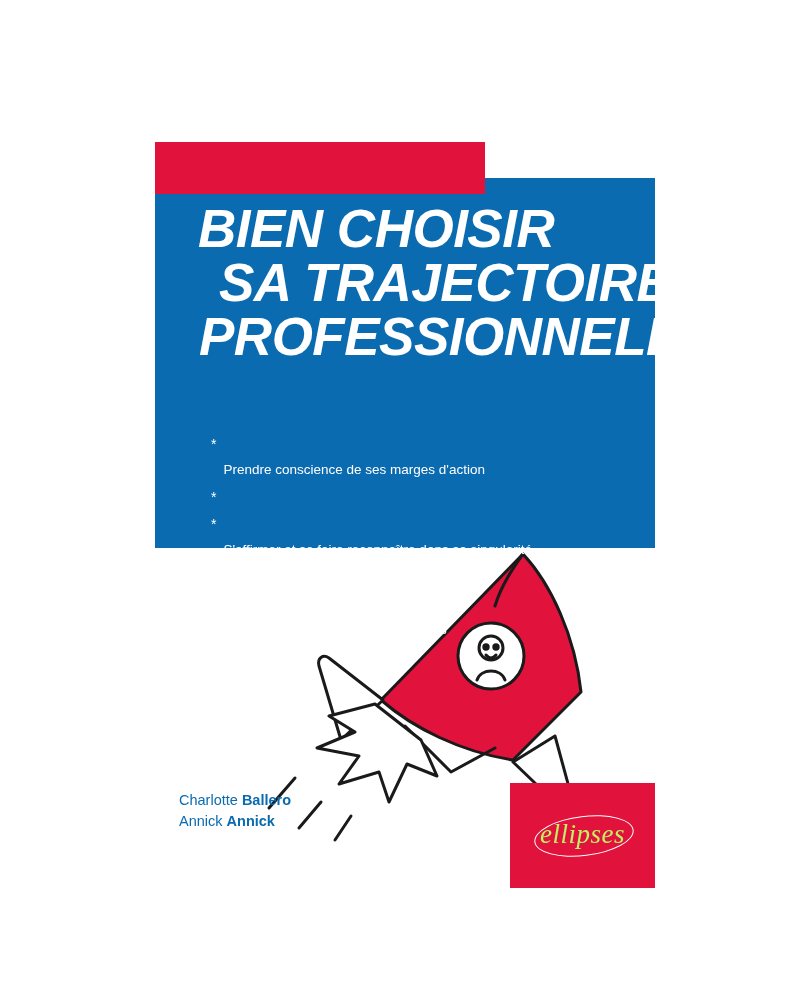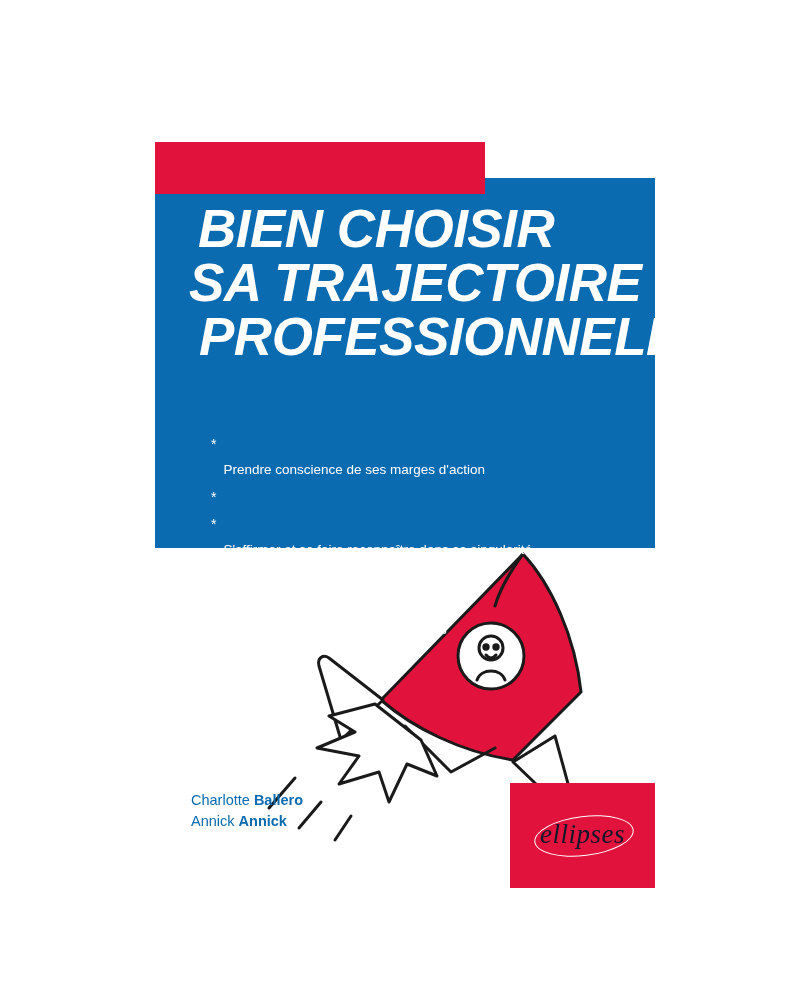--- a/index.html
+++ b/index.html
@@ -76,21 +76,21 @@
     color: #ffffff;
     font-weight: bold;
     font-style: italic;
     font-size: 53px;
     line-height: 54px;
     letter-spacing: -0.5px;
     white-space: nowrap;
     text-transform: uppercase;
   }
   .title-line.l1 { margin-left: 9px; }
-  .title-line.l2 { }
+  .title-line.l2 { margin-left: 30px; }
   .title-line.l3 { margin-left: 10px; }
 
   
   .bullets {
     position: absolute;
     left: 56px;
     top: 355px;
     width: 420px;
     z-index: 4;
   }
@@ -117,21 +117,21 @@
     left: 100px;
     top: 460px;
     width: 400px;
     height: 330px;
     z-index: 3;
   }
 
   
   .authors {
     position: absolute;
-    left: 36px;
+    left: 24px;
     bottom: 128px;
     z-index: 5;
     color: #0a6bb0;
     font-size: 14.5px;
     line-height: 21px;
   }
   .authors .first { font-weight: normal; }
   .authors .last { font-weight: bold; }
 
   
@@ -143,21 +143,21 @@
     height: 105px;
     background: #e1123c;
     z-index: 5;
   }
   .logo-text {
     position: absolute;
     left: 0;
     top: 36px;
     width: 145px;
     text-align: center;
-    color: #0f172a;
+    color: #bef264;
     font-family: "Liberation Serif", serif;
     font-size: 27px;
     font-style: italic;
     letter-spacing: 0.5px;
   }
   .logo-ellipse {
     position: absolute;
     left: 24px;
     top: 33px;
     width: 98px;

